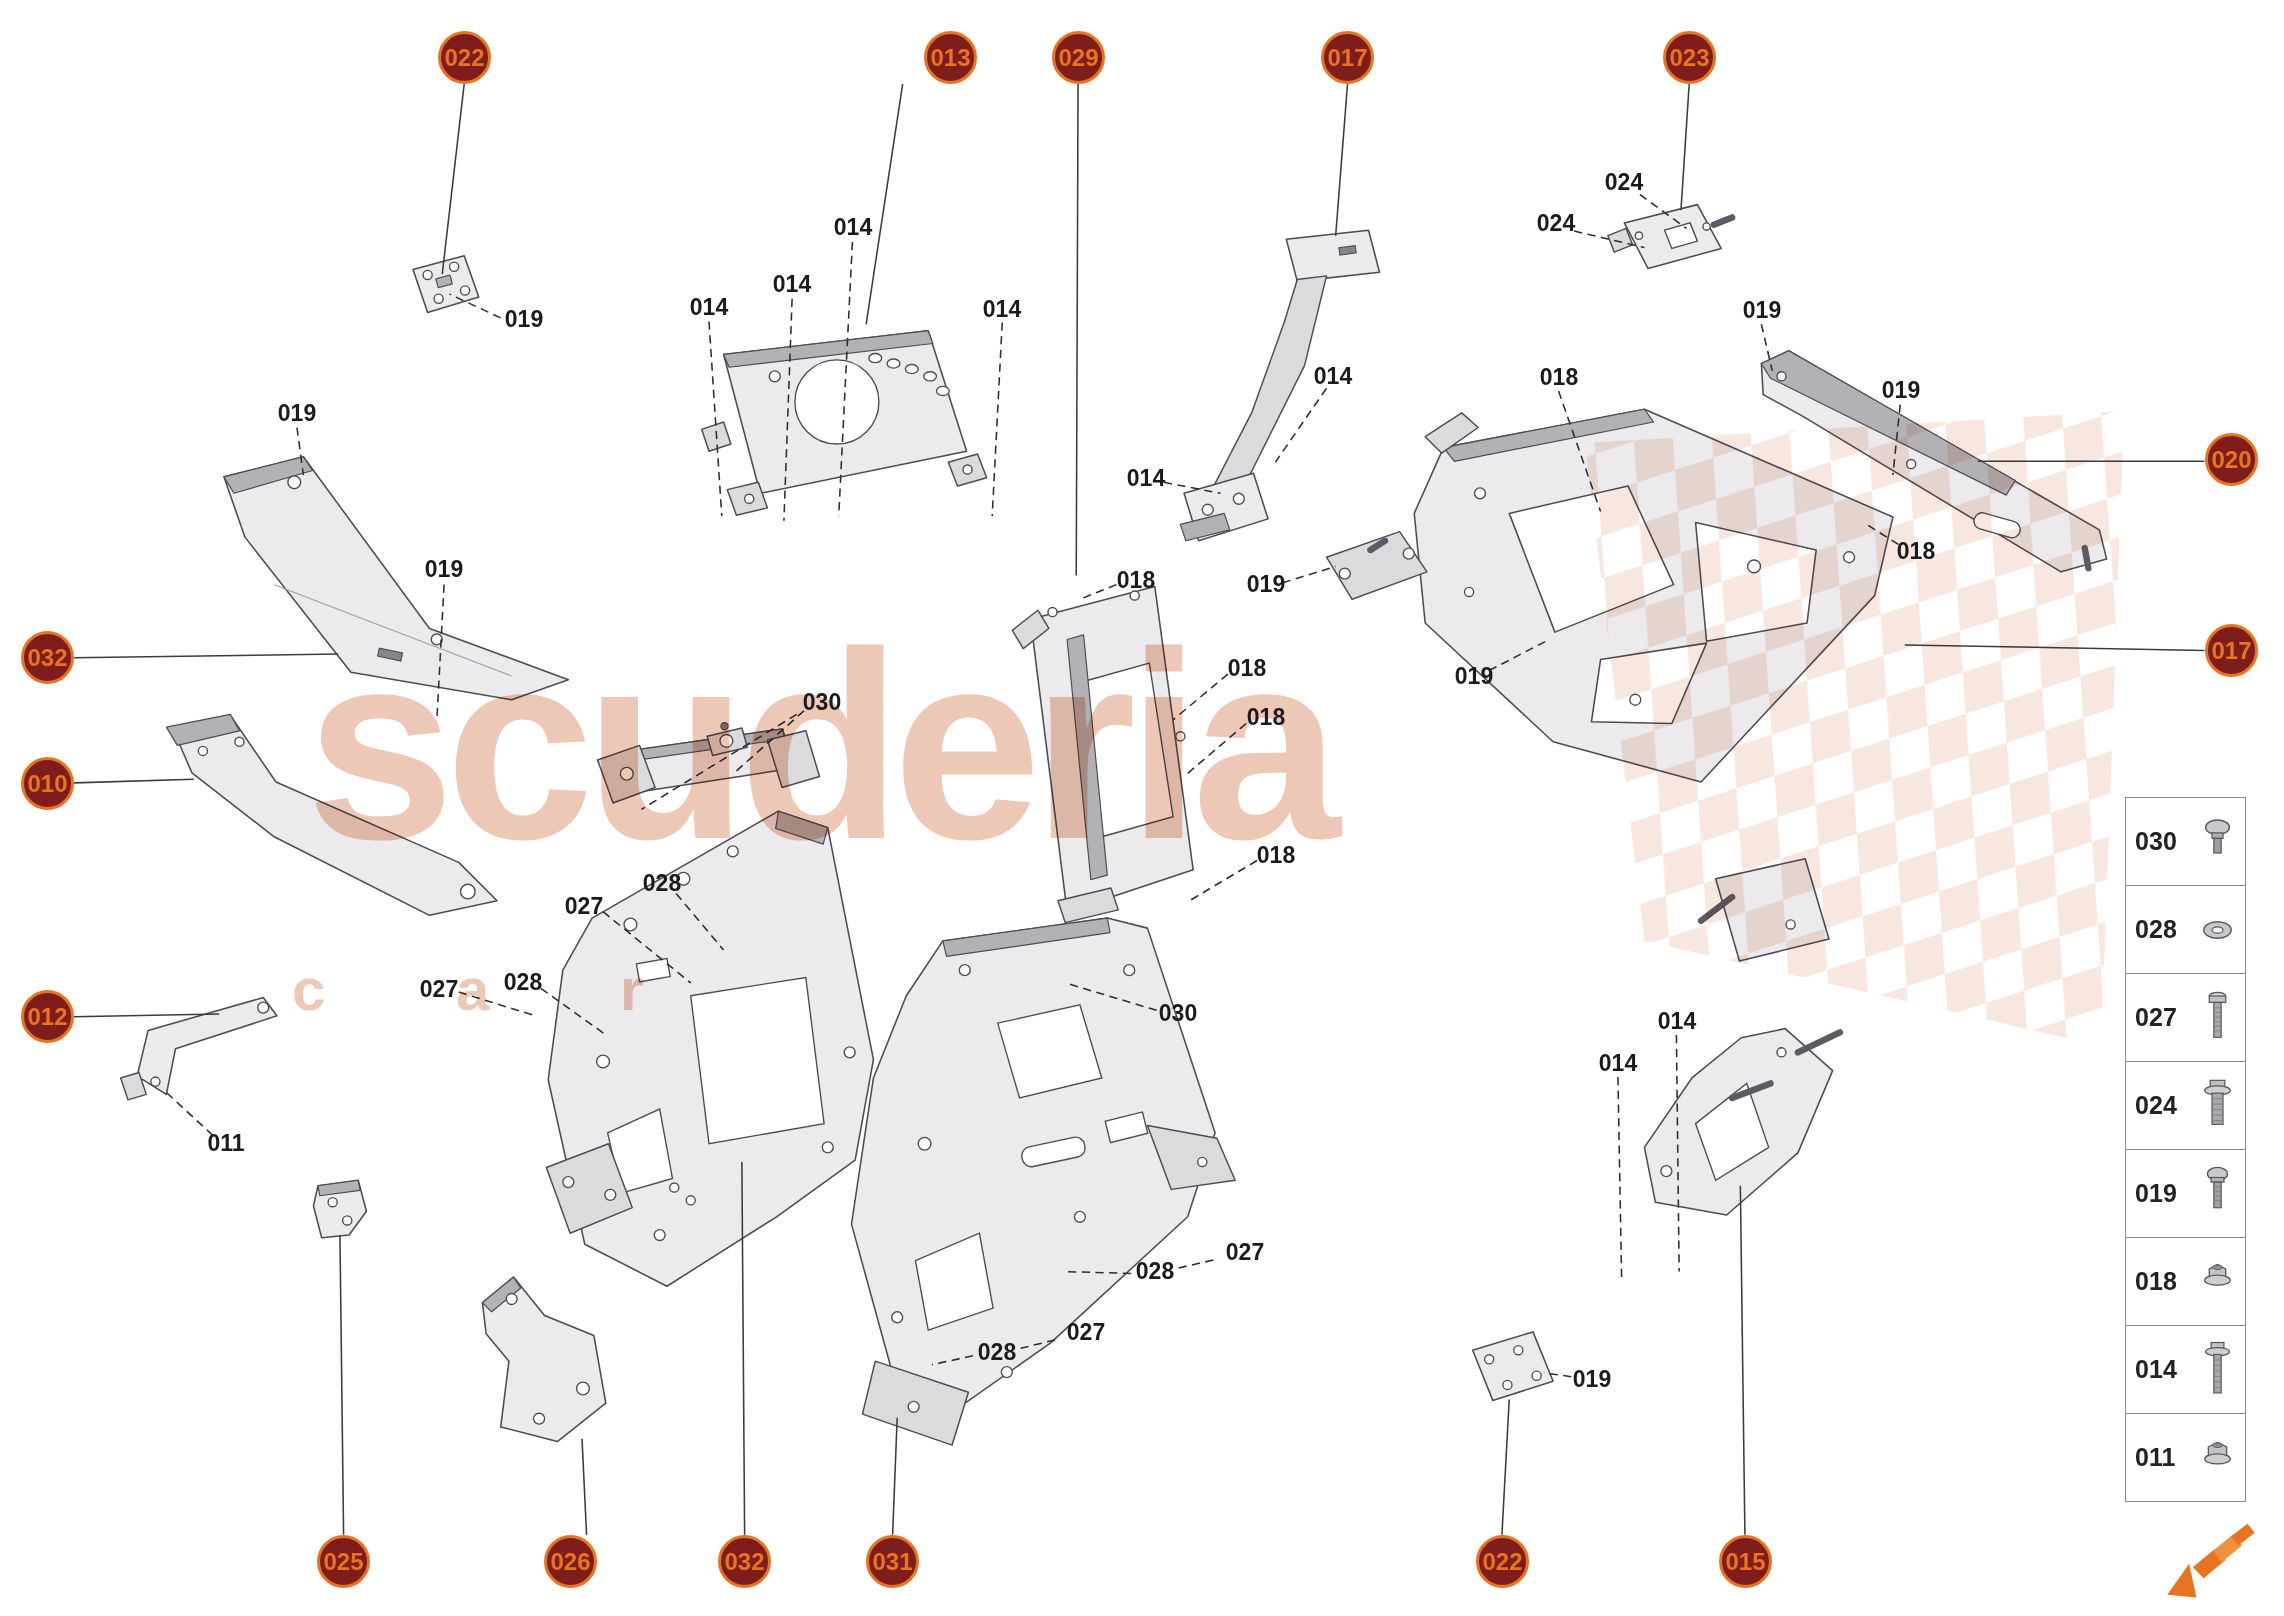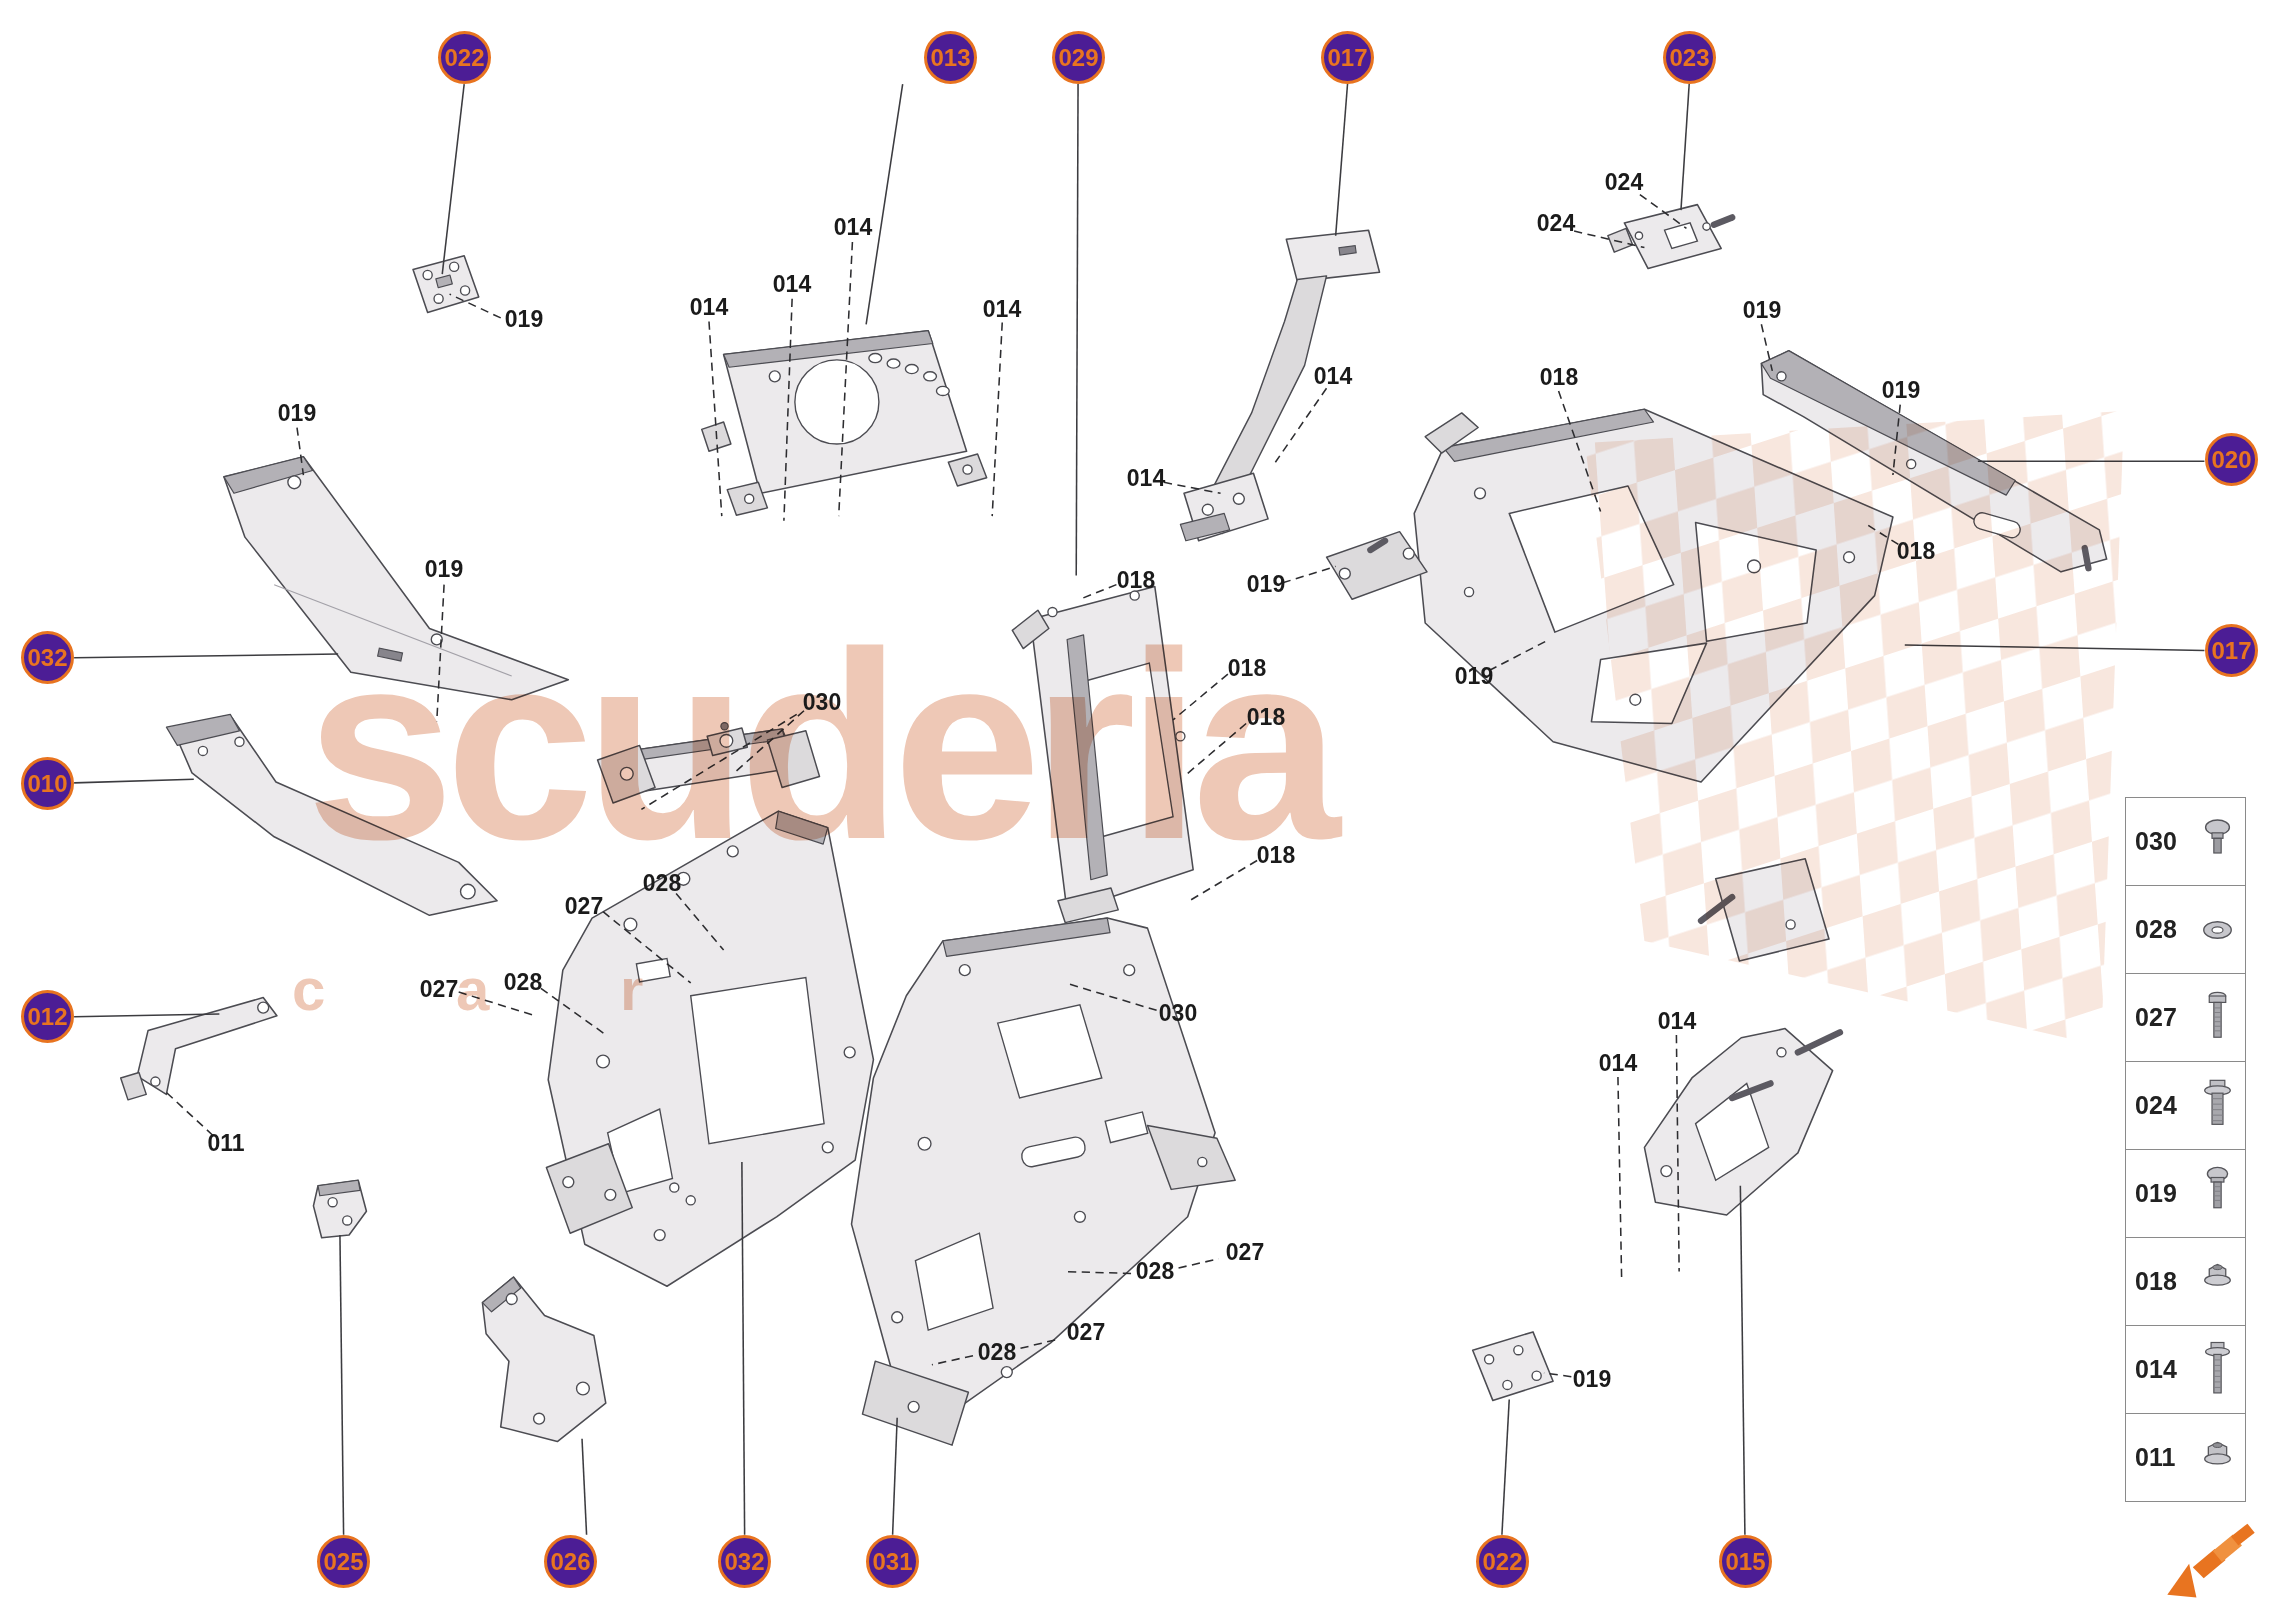--- a/index.html
+++ b/index.html
@@ -17,21 +17,21 @@
   #ui-layer{position:absolute;left:0;top:0;width:2284px;height:1616px;z-index:3;}
 
   
   .wm-brand{position:absolute;left:306px;top:608px;font-size:267px;line-height:267px;font-weight:700;letter-spacing:-9.1px;color:#eec8b6;white-space:nowrap;}
   .wm-tag{position:absolute;top:934px;font-size:60px;font-weight:700;letter-spacing:57px;color:#eec8b6;white-space:nowrap;margin-top:17px;}
   .wm-tag.left{left:292px;}
   .wm-tag.right{left:811px;}
 
   
   .callout{position:absolute;width:53px;height:53px;box-sizing:border-box;border:3.7px solid var(--accent);
-    border-radius:50%;background:#4c1d95;color:var(--accent);font-size:24px;font-weight:700;
+    border-radius:50%;background:#7f1d1d;color:var(--accent);font-size:24px;font-weight:700;
     display:flex;align-items:center;justify-content:center;}
 
   
   .lbl{position:absolute;width:64px;text-align:center;font-size:23px;font-weight:600;color:var(--ink);}
 
   
   .legend{position:absolute;left:2125px;top:797px;width:119px;background:#fff;border:1.8px solid #8a8a8a;}
   .legend-row{display:flex;align-items:center;justify-content:space-between;height:87px;padding:0 9.1px;border-bottom:1.8px solid #8a8a8a;}
   .legend-row:last-child{border-bottom:none;}
   .legend-num{font-size:25px;font-weight:700;color:#222;}

